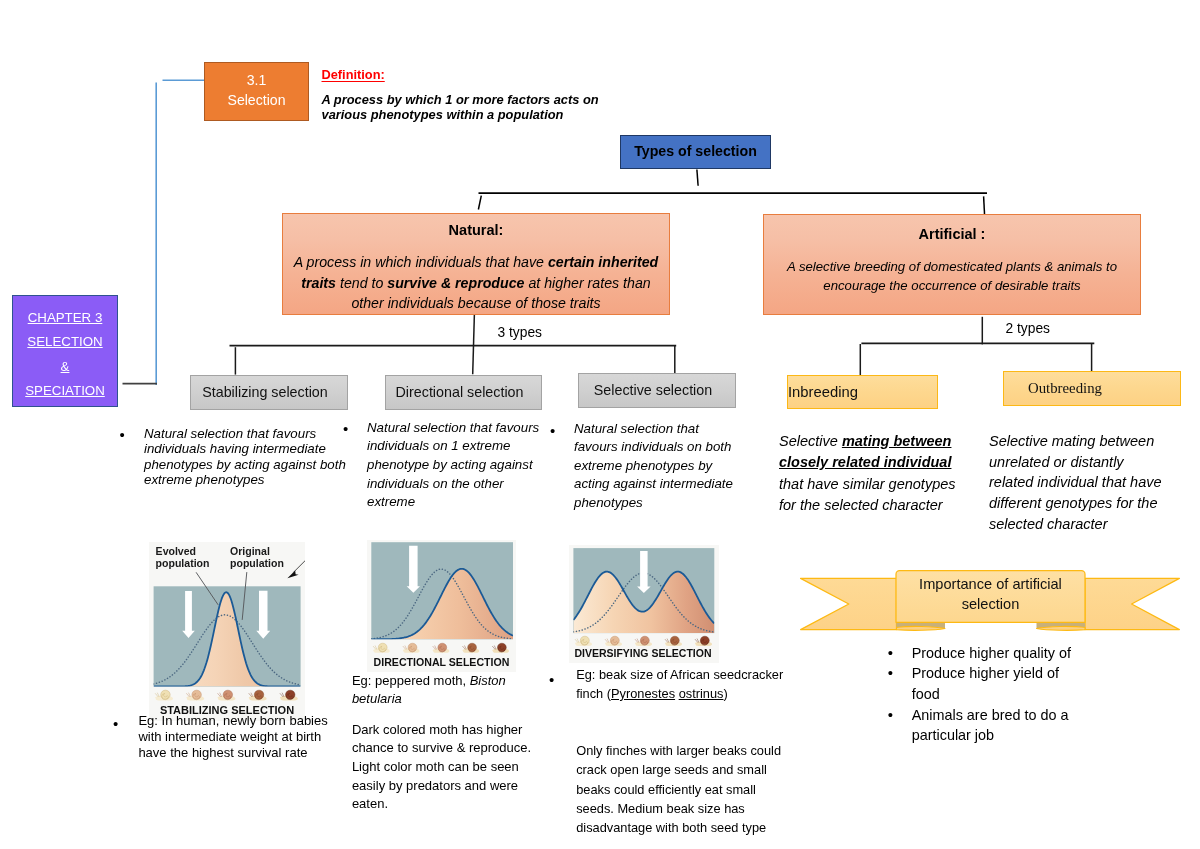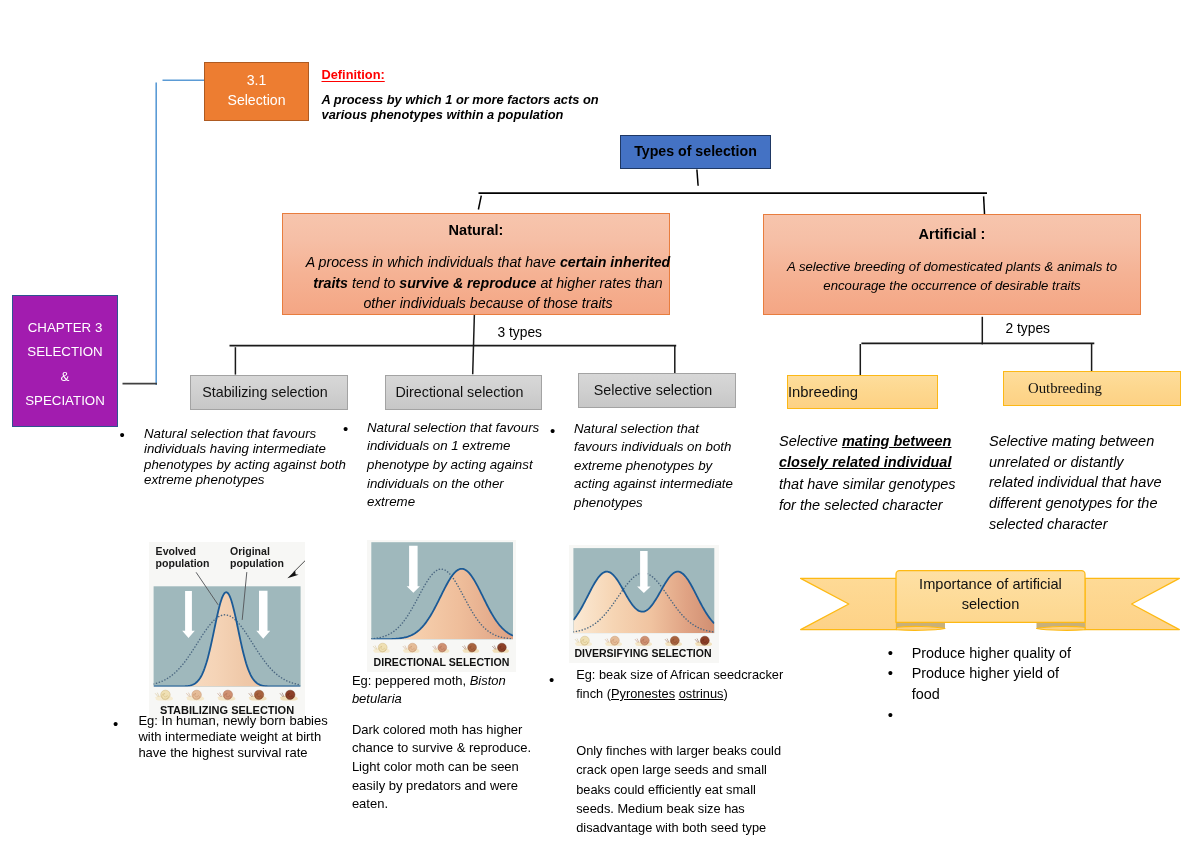--- a/index.html
+++ b/index.html
@@ -3,22 +3,22 @@
 <meta charset="utf-8">
 <style>
   html,body{margin:0;padding:0;}
   body{width:1200px;height:849px;background:#ffffff;
        font-family:"Liberation Sans",sans-serif;position:relative;overflow:hidden;}
   .abs{position:absolute;box-sizing:border-box;}
   .ctr{display:flex;align-items:center;justify-content:center;text-align:center;}
   #lines{position:absolute;left:0;top:0;width:1200px;height:849px;overflow:visible;pointer-events:none;}
 
   
-  #chapter-box{left:12px;top:295px;width:106px;height:132px;background:#a21caf;border:1.2px solid #2F528F;
-     color:#fff;font-size:13.3px;line-height:24.2px;text-align:center;padding-top:7px;}
+  #chapter-box{left:12px;top:295px;width:106px;height:112px;background:#8b5cf6;border:1.2px solid #2F528F;
+     color:#fff;font-size:13.3px;line-height:24.2px;text-align:center;padding-top:7px;text-decoration:underline;}
 
   
   #topic-box{left:204px;top:62px;width:105px;height:59px;background:#ED7D31;border:1.7px solid #AE5A21;
      color:#fff;font-size:14.1px;line-height:19.9px;text-align:center;padding-top:8px;}
 
   
   #definition-heading{left:321.5px;top:66.5px;font-size:12.8px;font-weight:bold;color:#FF0000;
      text-decoration:underline;text-underline-offset:2.2px;text-decoration-thickness:1.4px;}
   #definition-body{left:321.5px;top:91.7px;width:292px;font-size:12.85px;font-weight:bold;font-style:italic;
      line-height:15.1px;color:#000;}
@@ -27,21 +27,21 @@
   #types-box{left:620px;top:135px;width:151px;height:34px;background:#4472C4;border:1.3px solid #1F3864;
      color:#000;font-size:14.2px;font-weight:bold;text-align:center;line-height:31px;}
 
   
   .bigbox{border:1px solid #E87D3E;background:linear-gradient(180deg,#F7C5AD 0%,#F6BFA6 25%,#F5B294 60%,#F4A684 100%);}
   #natural-box{left:282px;top:213px;width:388px;height:102px;}
   #artificial-box{left:763px;top:214px;width:378px;height:101px;}
   .bb-title{font-size:14.5px;font-weight:bold;text-align:center;color:#000;position:absolute;}
   .bb-body{font-style:italic;text-align:center;color:#000;position:absolute;}
   #nat-title{left:282px;top:221.7px;width:388px;}
-  #nat-body{left:284px;top:252.3px;width:384px;font-size:14.2px;line-height:20.2px;margin-left:12px;}
+  #nat-body{left:284px;top:252.3px;width:384px;font-size:14.2px;line-height:20.2px;}
   #art-title{left:763px;top:225.5px;width:378px;}
   #art-body{left:769px;top:256.6px;width:366px;font-size:13.2px;line-height:19.6px;}
 
   
   .graybox{background:linear-gradient(180deg,#D7D7D7 0%,#D0D0D0 50%,#C7C7C7 100%);border:1px solid #A3A3A3;
      font-size:14.3px;color:#111;text-align:center;padding-right:8px;}
   
   .yellowbox{background:linear-gradient(180deg,#FEDD9B 0%,#FDD78E 50%,#FDD184 100%);border:1.5px solid #FCB816;
      font-size:14.8px;color:#111;}
   .bdot{position:absolute;font-size:15px;line-height:1;color:#000;}
@@ -388,14 +388,14 @@
 
   <path d="M99.5,0.7 h182 a3.5,3.5 0 0 1 3.5,3.5 v48.1 h-189 v-48.1 a3.5,3.5 0 0 1 3.5,-3.5 z" fill="url(#gRibC)" stroke="#FDB913" stroke-width="1.25" stroke-linejoin="round"></path>
   <text x="190.5" y="19" font-size="14.6" text-anchor="middle" fill="#111" font-family="'Liberation Sans',sans-serif">Importance of artificial</text>
   <text x="190.5" y="39.3" font-size="14.6" text-anchor="middle" fill="#111" font-family="'Liberation Sans',sans-serif">selection</text>
 </svg>
 </div>
 
 <div class="abs" id="imp-list">
     <div class="li"><span class="d">•</span><span>Produce higher quality of</span></div>
     <div class="li"><span class="d">•</span><span>Produce higher yield of food</span></div>
-    <div class="li"><span class="d">•</span></div>
+    <div class="li"><span class="d">•</span><span>Animals are bred to do a particular job</span></div>
   </div>
 
 </body></html>

